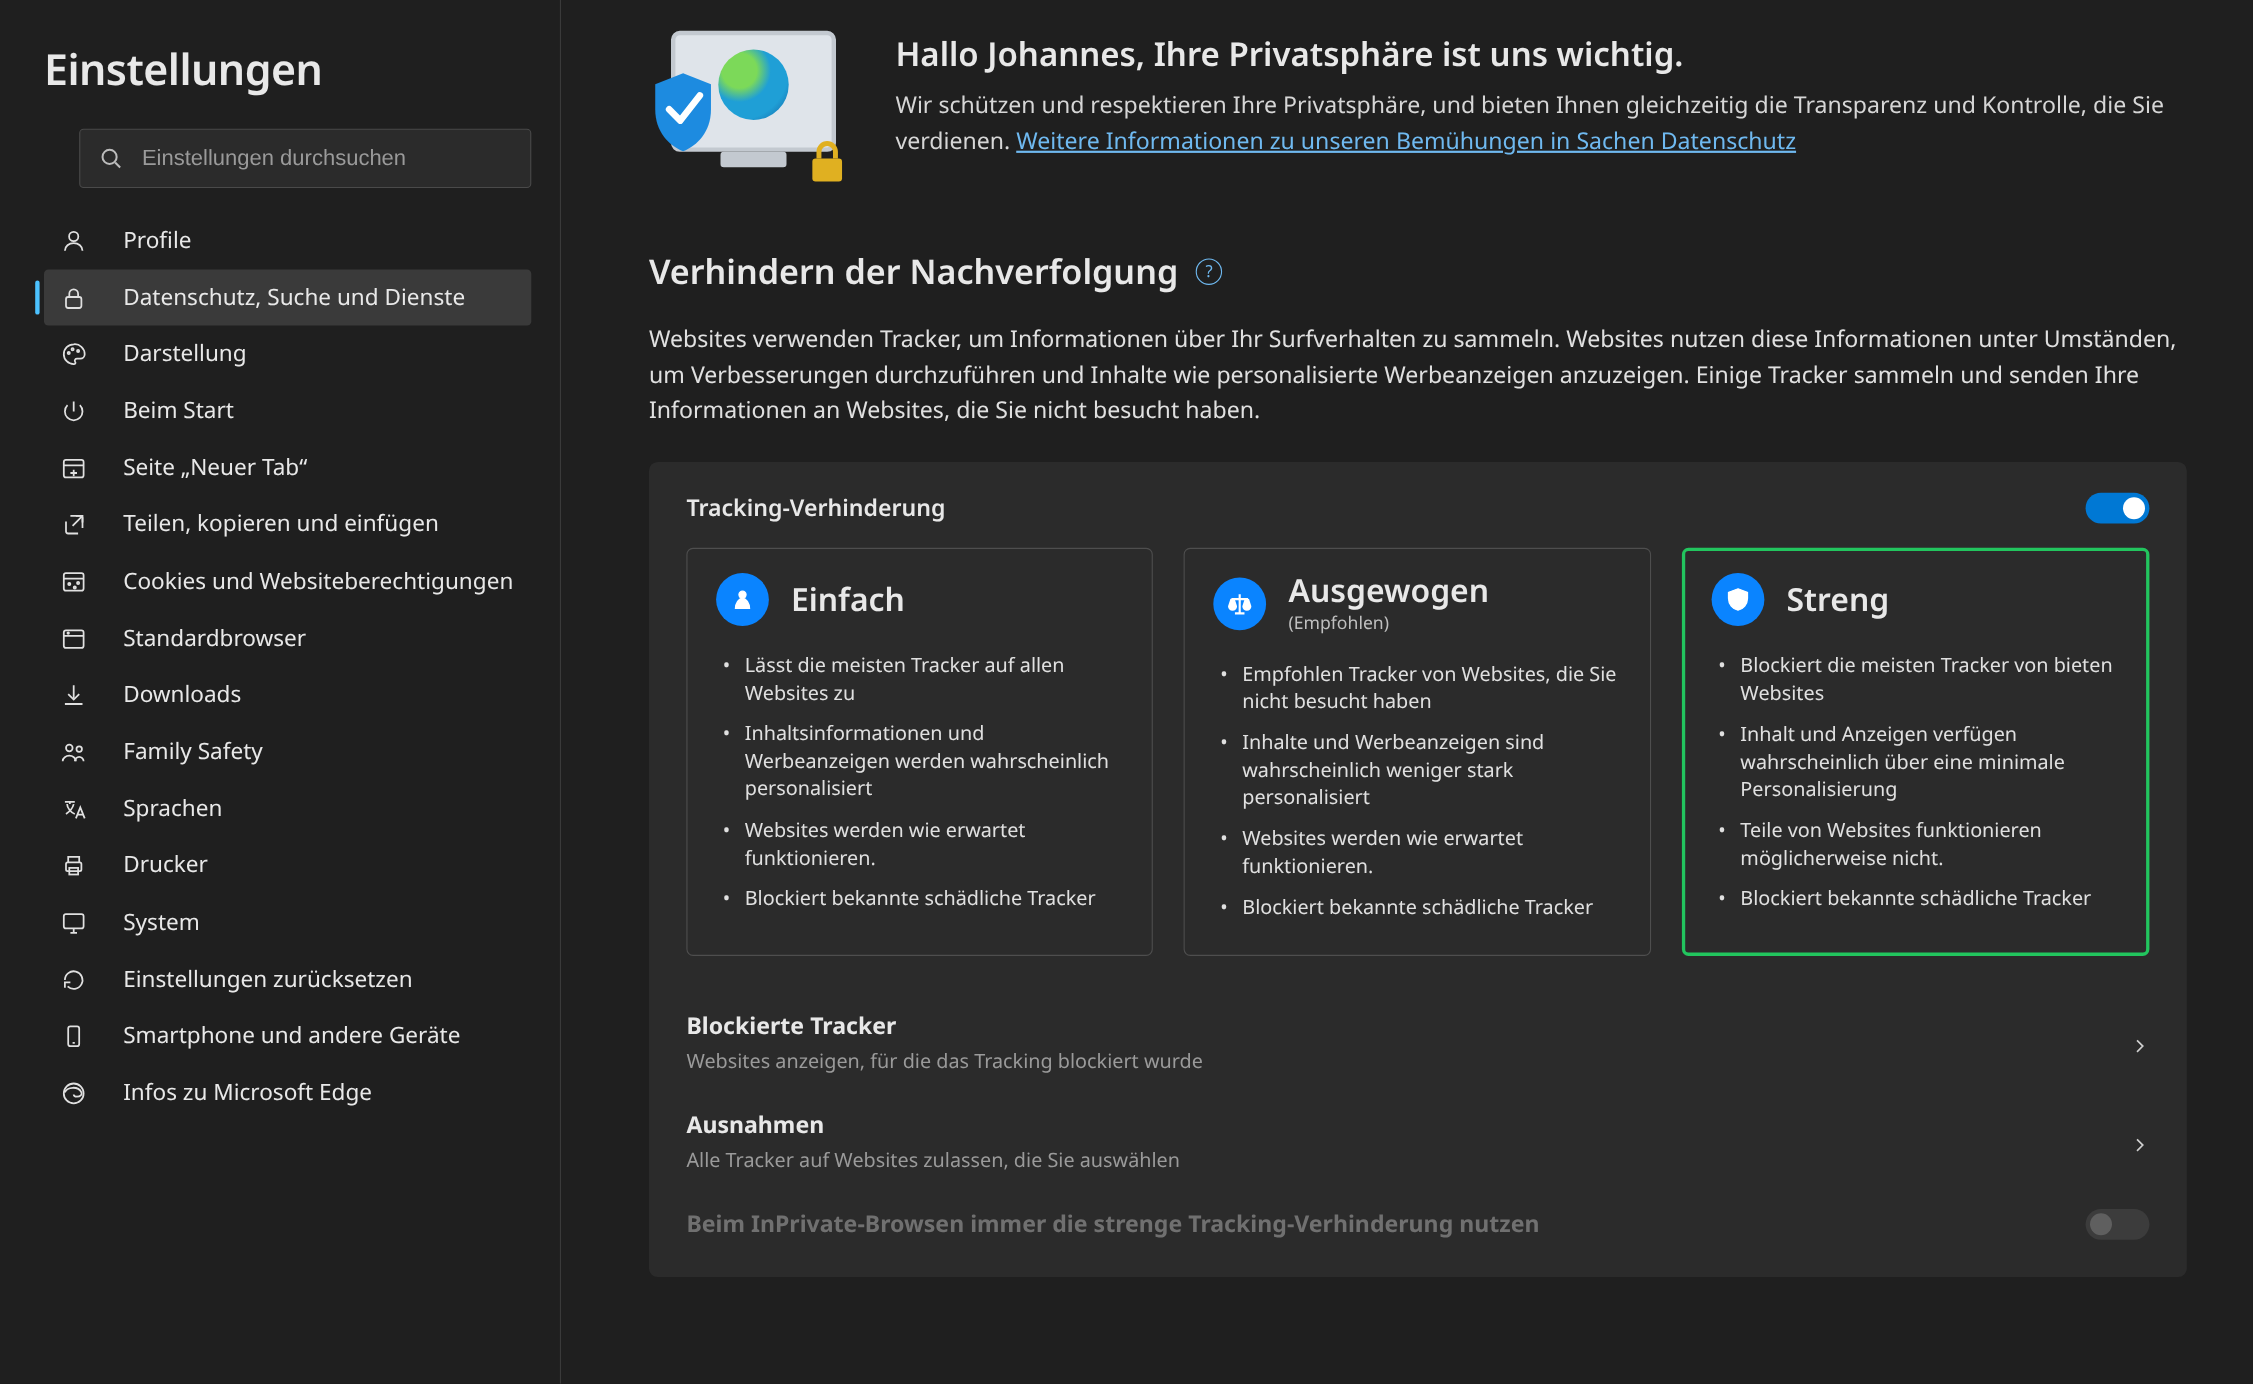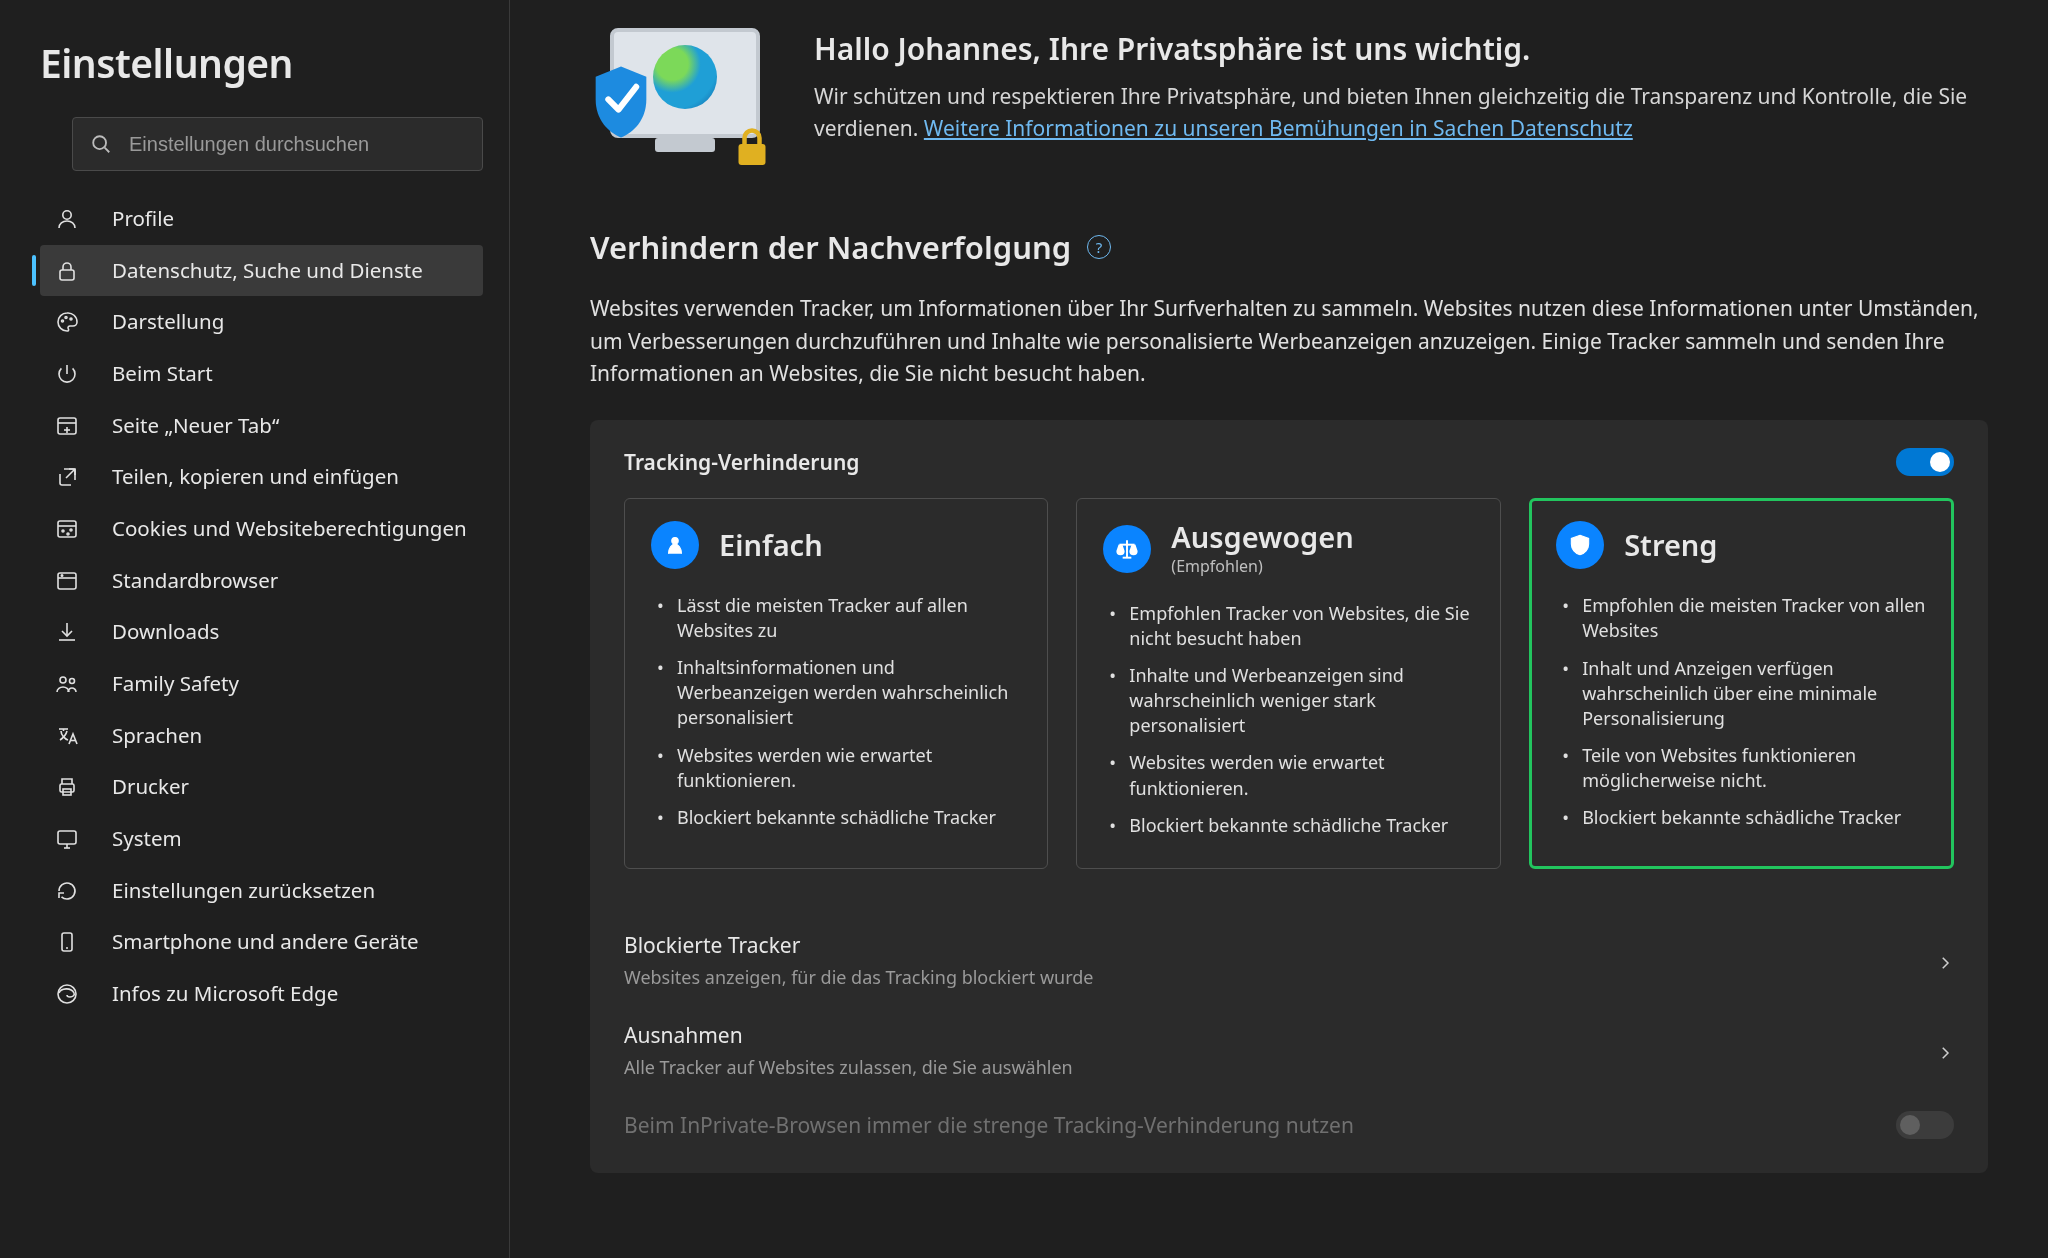--- a/index.html
+++ b/index.html
@@ -202,21 +202,21 @@
     position: absolute;
     right: 4px; top: 4px;
     width: 20px; height: 20px;
     background: #fff;
     border-radius: 50%;
   }
 
   .cards {
     display: flex;
     gap: 28px;
-    margin-bottom: 46px;
+    margin-bottom: 34px;
     border-radius: 10px;
   }
   .card {
     flex: 1;
     border: 1.5px solid #4e4e4e;
     border-radius: 6px;
     padding: 22px 26px 24px;
     cursor: pointer;
   }
   .card.selected {
@@ -260,21 +260,21 @@
     position: absolute;
     left: 0; top: 6px;
     color: #e0e0e0;
   }
 
   .panel-row {
     display: flex; align-items: center; justify-content: space-between;
     padding: 16px 0;
     cursor: pointer;
   }
-  .panel-row .row-main h4 { font-size: 21px; font-weight: 400; }
+  .panel-row .row-main h4 { font-size: 21px; font-weight: 700; }
   .panel-row .row-main p { font-size: 18px; color: #9a9a9a; margin-top: 6px; }
   .panel-row.disabled .row-main h4,
   .panel-row.disabled .row-main p { color: #707070; }
   .chevron { width: 18px; height: 18px; }
   .chevron svg { width: 100%; height: 100%; stroke: #cfcfcf; fill: none; stroke-width: 2; }
 
   .toggle-disabled {
     width: 58px; height: 28px;
     background: #4a4a4a;
     border-radius: 14px;
@@ -559,21 +559,21 @@
             <div class="card-icon">
               <svg viewBox="0 0 24 24">
                 <path d="M12 3l8 3v5c0 5-3.5 9-8 10-4.5-1-8-5-8-10V6l8-3z" fill="#fff"></path>
               </svg>
             </div>
             <div>
               <div class="card-title">Streng</div>
             </div>
           </div>
           <ul>
-            <li>Empfohlen die meisten Tracker von allen Websites</li>
+            <li>Blockiert die meisten Tracker von bieten Websites</li>
             <li>Inhalt und Anzeigen verfügen wahrscheinlich über eine minimale Personalisierung</li>
             <li>Teile von Websites funktionieren möglicherweise nicht.</li>
             <li>Blockiert bekannte schädliche Tracker</li>
           </ul>
         </div>
       </div>
 
     <div class="panel-row">
       <div class="row-main">
         <h4>Blockierte Tracker</h4>

